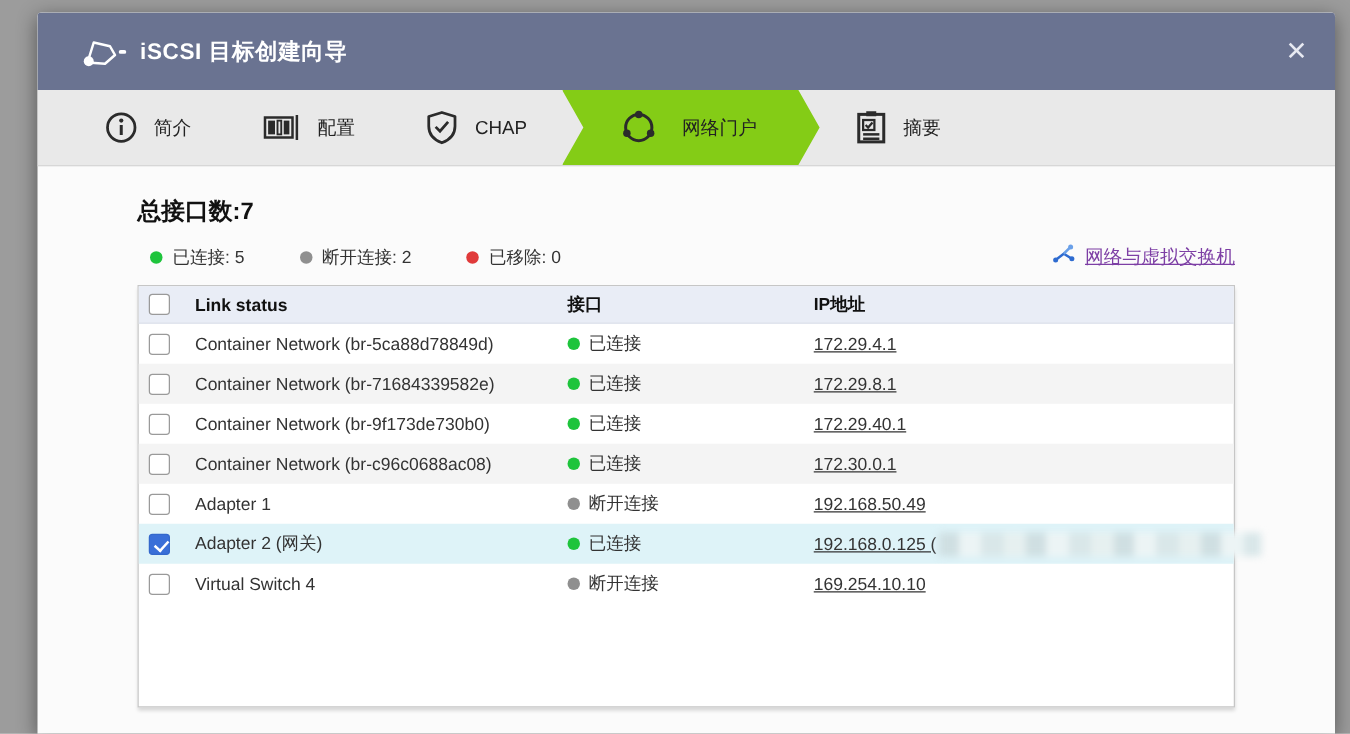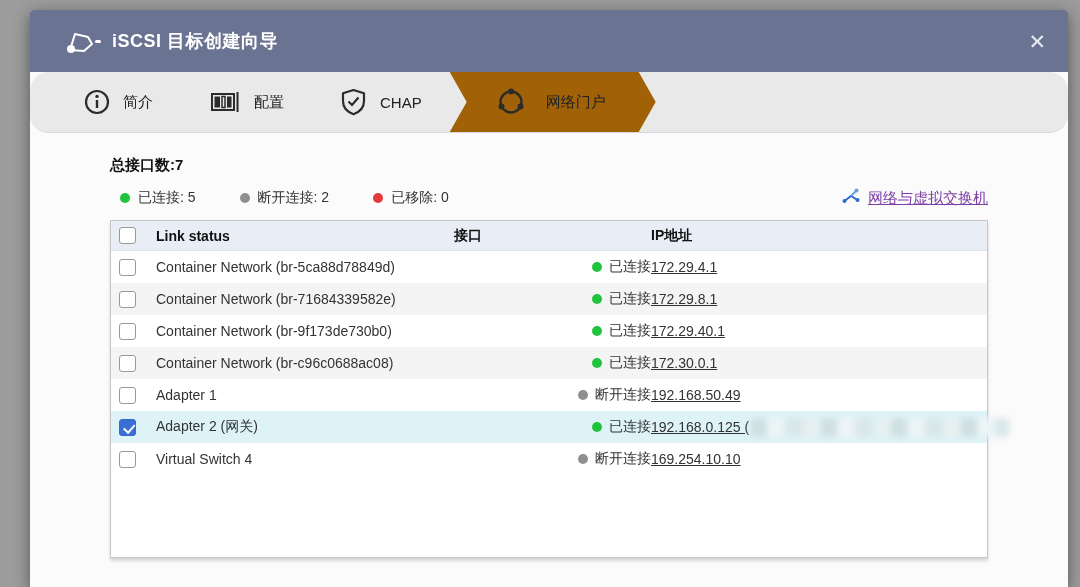--- a/index.html
+++ b/index.html
@@ -18,32 +18,32 @@
   .titlebar{
     height:62px;background:#6a7391;display:flex;align-items:center;
     padding:0 22px 0 32px;box-sizing:border-box;text-align:right;
   }
   .title-icon{display:flex;align-items:center;}
   .title-text{color:#ffffff;font-size:18px;font-weight:bold;margin-left:10px;letter-spacing:.5px;}
   .close-btn{margin-left:auto;color:#e8eaf2;font-size:21px;line-height:1;cursor:pointer;font-weight:bold;}
   
   .steps{
     height:61px;background:#e9e9e9;border-bottom:1px solid #d7d7d7;
-    display:flex;align-items:stretch;padding-left:26px;box-sizing:border-box;border-radius:19px;
+    display:flex;align-items:stretch;padding-left:26px;box-sizing:border-box;
   }
   .step{display:flex;align-items:center;gap:13px;padding:0 28px;color:#222;font-size:15px;cursor:pointer;white-space:nowrap;}
   .step .icon{display:flex;align-items:center;}
   .step.active{
-    background:#a16207;padding:0 50px 0 46px;
+    background:#84cc16;padding:0 50px 0 46px;
     clip-path:polygon(0 0, calc(100% - 17px) 0, 100% 50%, calc(100% - 17px) 100%, 0 100%, 17px 50%);
     gap:20px;
   }
   
   .content{padding:0 80px;box-sizing:border-box;}
-  .total-label{margin-top:23px;font-size:15px;font-weight:bold;color:#111;}
+  .total-label{margin-top:23px;font-size:19px;font-weight:bold;color:#111;}
   .legend-row{margin-top:13px;display:flex;align-items:center;}
   .legend{display:flex;gap:44px;margin-left:10px;}
   .legend-item{display:flex;align-items:center;gap:8px;font-size:14px;color:#333;}
   .dot{width:10px;height:10px;border-radius:50%;flex:0 0 auto;}
   .nvs-link{margin-left:auto;display:flex;align-items:center;gap:8px;cursor:pointer;}
   .nvs-link .link-text{color:#7d3fa5;text-decoration:underline;font-size:15px;}
   
   .table{
     margin-top:12px;height:338px;box-sizing:border-box;
     border:1px solid #c6c6c6;background:#fff;
@@ -60,21 +60,21 @@
   .cb-cell{display:flex;align-items:center;}
   .checkbox{
     width:17px;height:17px;box-sizing:border-box;border:1px solid #9a9a9a;
     border-radius:3px;background:#fff;display:inline-block;cursor:pointer;position:relative;
   }
   .checkbox.checked{background:#3a6fd8;border-color:#3468cc;}
   .checkbox.checked::after{
     content:"";position:absolute;left:5.5px;top:2px;width:4.5px;height:8.5px;
     border:solid #fff;border-width:0 2px 2px 0;transform:rotate(42deg);
   }
-  .status-cell{display:flex;align-items:center;gap:7px;justify-content:flex-end;}
+  .status-cell{display:flex;align-items:center;gap:7px;}
   .ip-cell{display:flex;align-items:center;white-space:nowrap;overflow:visible;text-decoration:underline;}
   .redacted{
     display:inline-block;width:258px;height:19px;margin-left:2px;border-radius:2px;
     background:repeating-linear-gradient(90deg,#cfdfe2 0 16px,#ecf4f5 16px 34px,#d9e7e9 34px 52px,#e6f0f0 52px 70px);
     filter:blur(3px);
   }
 </style>
 </head>
 <body>
 
@@ -127,20 +127,33 @@
       <div class="step active">
         <span class="icon">
           <svg width="30" height="30" viewBox="0 0 30 30">
             <circle cx="15" cy="15" r="10.5" fill="none" stroke="#2b2b2b" stroke-width="2.4"></circle>
             <circle cx="15" cy="4.5" r="3" fill="#2b2b2b"></circle>
             <circle cx="5.5" cy="19.5" r="3" fill="#2b2b2b"></circle>
             <circle cx="24.5" cy="19.5" r="3" fill="#2b2b2b"></circle>
           </svg>
         </span>
         <span>网络门户</span>
+      </div>
+      <div class="step">
+        <span class="icon">
+          <svg width="26" height="28" viewBox="0 0 26 28">
+            <rect x="3" y="3.5" width="20" height="22" fill="none" stroke="#2b2b2b" stroke-width="2.4"></rect>
+            <rect x="9" y="1" width="8" height="4" fill="#2b2b2b"></rect>
+            <rect x="6.5" y="8" width="9" height="8" fill="none" stroke="#2b2b2b" stroke-width="1.8"></rect>
+            <path d="M8.5 12 L10.5 14 L14 10" fill="none" stroke="#2b2b2b" stroke-width="1.8"></path>
+            <rect x="6.5" y="18.5" width="13" height="2" fill="#2b2b2b"></rect>
+            <rect x="6.5" y="22" width="13" height="2" fill="#2b2b2b"></rect>
+          </svg>
+        </span>
+        <span>摘要</span>
       </div>
     </div>
 
   <div class="content">
     <div class="total-label">总接口数:7</div>
 
     <div class="legend-row">
       <div class="legend" id="legend">
           <span class="legend-item">
             <span class="dot" style="background: rgb(30, 196, 60);"></span>

